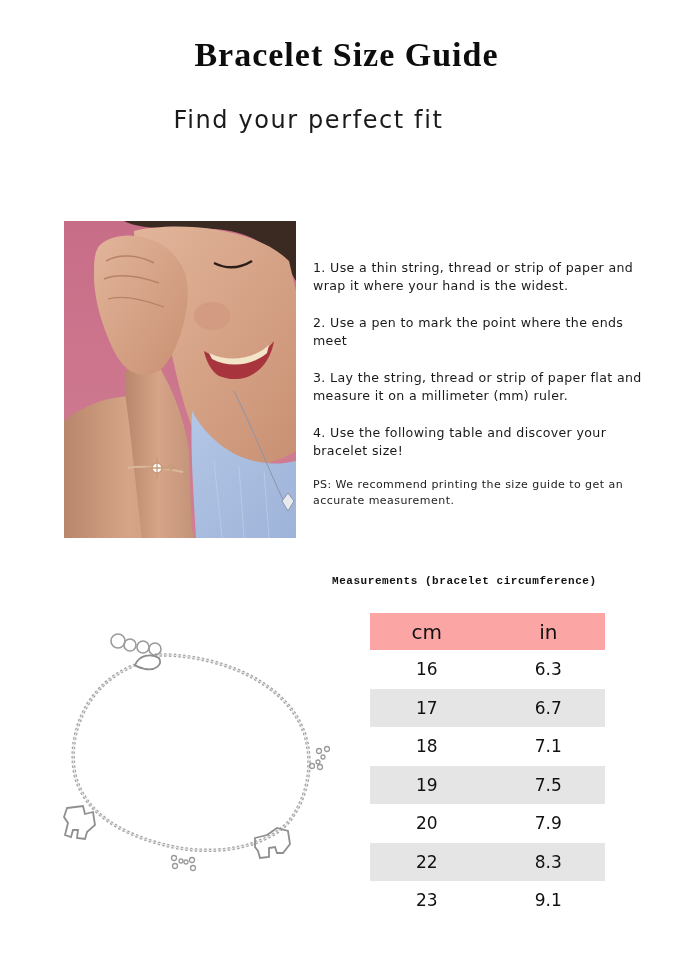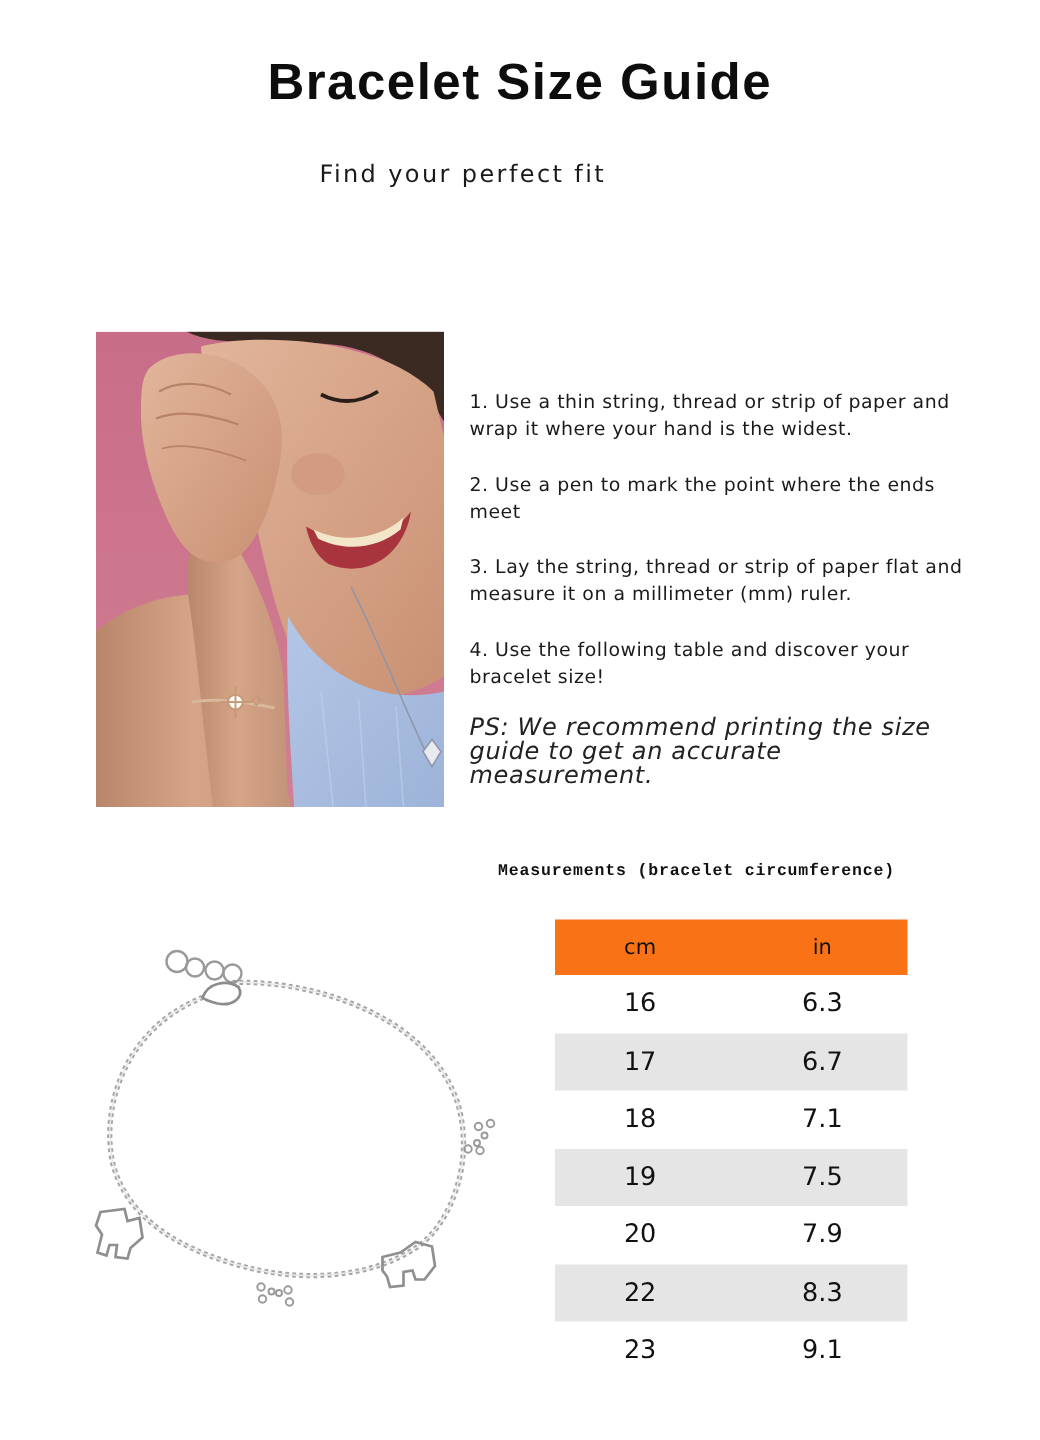--- a/index.html
+++ b/index.html
@@ -14,35 +14,35 @@
       overflow: hidden;
       font-family: "DejaVu Sans", "Liberation Sans", sans-serif;
       color: #111111;
     }
     .title {
       position: absolute;
       left: 0;
       width: 693px;
       top: 36px;
       text-align: center;
-      font-family: Liberation Sans, sans-serif;
+      font-family: Liberation Serif, serif;
       font-weight: bold;
       font-size: 34px;
       letter-spacing: 1px;
       color: #0d0d0d;
       margin: 0;
     }
     .subtitle {
       position: absolute;
       left: 0;
       width: 617px;
       top: 106px;
       text-align: center;
       font-family: "DejaVu Sans", sans-serif;
-      font-size: 16px;
+      font-size: 24px;
       letter-spacing: 1.6px;
       color: #1a1a1a;
       margin: 0;
       font-weight: normal;
     }
     .photo {
       position: absolute;
       left: 64px;
       top: 221px;
       width: 232px;
@@ -58,26 +58,25 @@
       font-family: "DejaVu Sans", sans-serif;
       font-size: 12.6px;
       line-height: 18px;
       letter-spacing: 0.35px;
       color: #1a1a1a;
     }
     .step {
       margin: 0 0 19px 0;
     }
     .ps {
-      font-size: 16px;
+      font-size: 11px;
       line-height: 16px;
       letter-spacing: 0.45px;
       margin-top: -2px;
       color: #222;
-      font-style: italic;
     }
     .measure-title {
       position: absolute;
       left: 332px;
       top: 575px;
       font-family: Liberation Mono, monospace;
       font-weight: bold;
       font-size: 11px;
       letter-spacing: 0.55px;
       color: #111;
@@ -95,23 +94,23 @@
     .size-table th, .size-table td {
       height: 38.5px;
       padding: 0;
       text-align: center;
       width: 50%;
       font-weight: normal;
       font-size: 17px;
       color: #111;
     }
     .size-table th {
-      background: #f97316;
+      background: #fca5a5;
       height: 37px;
-      font-size: 14px;
+      font-size: 20px;
     }
     .size-table th.c1, .size-table td.c1 { padding-right: 4px; }
     .size-table th.c2, .size-table td.c2 { padding-left: 4px; }
     .size-table tr.alt td { background: #e5e5e5; }
     .bracelet {
       position: absolute;
       left: 55px;
       top: 625px;
       width: 300px;
       height: 255px;

